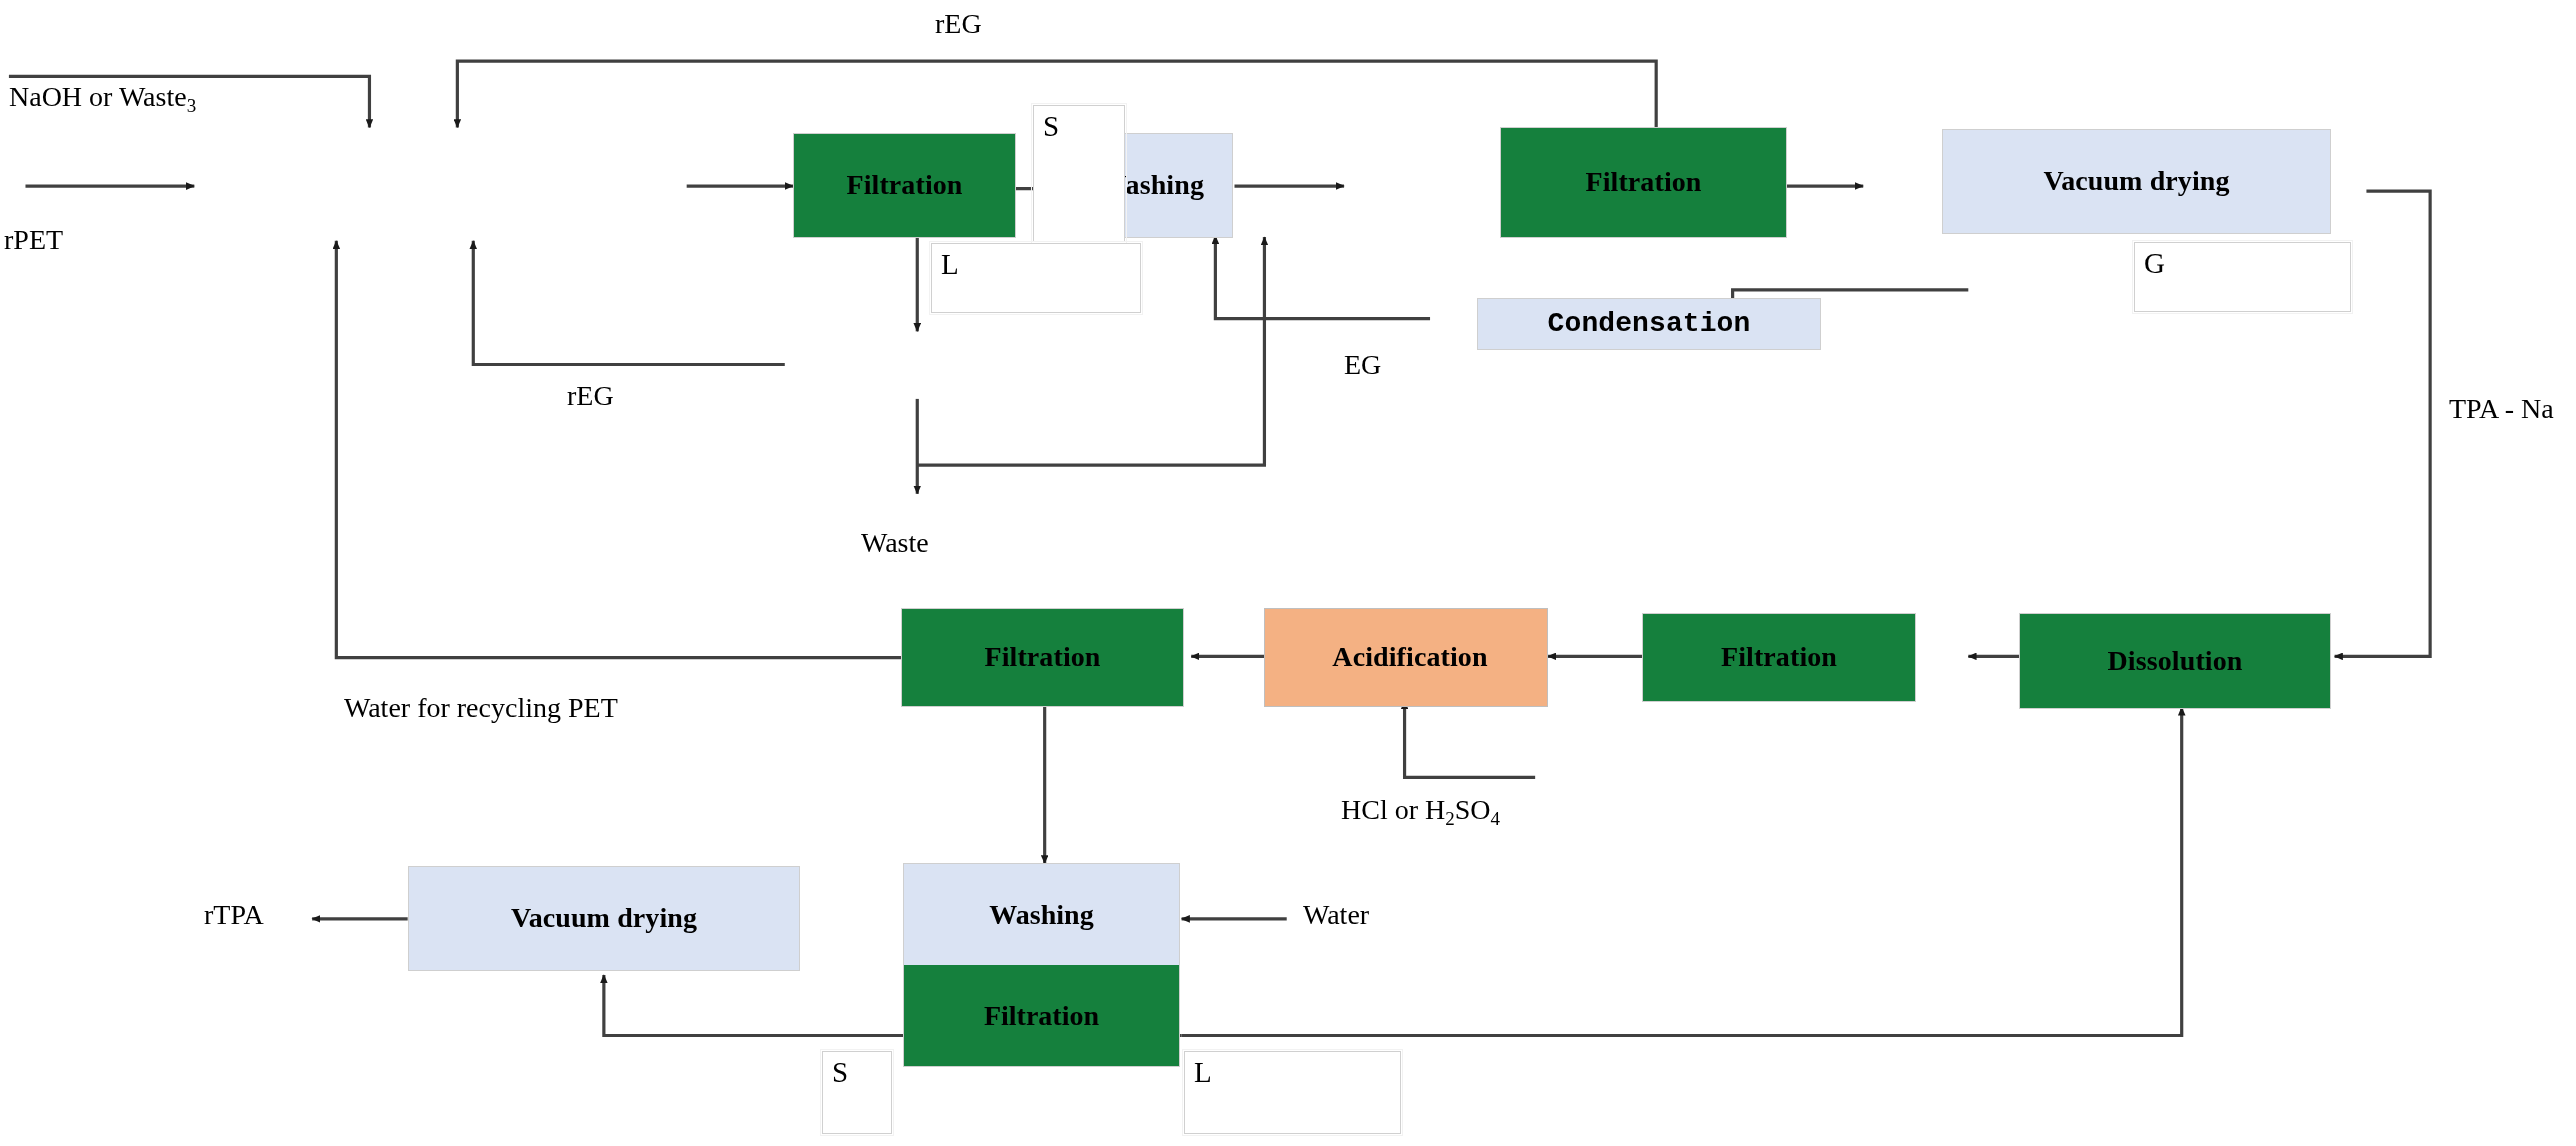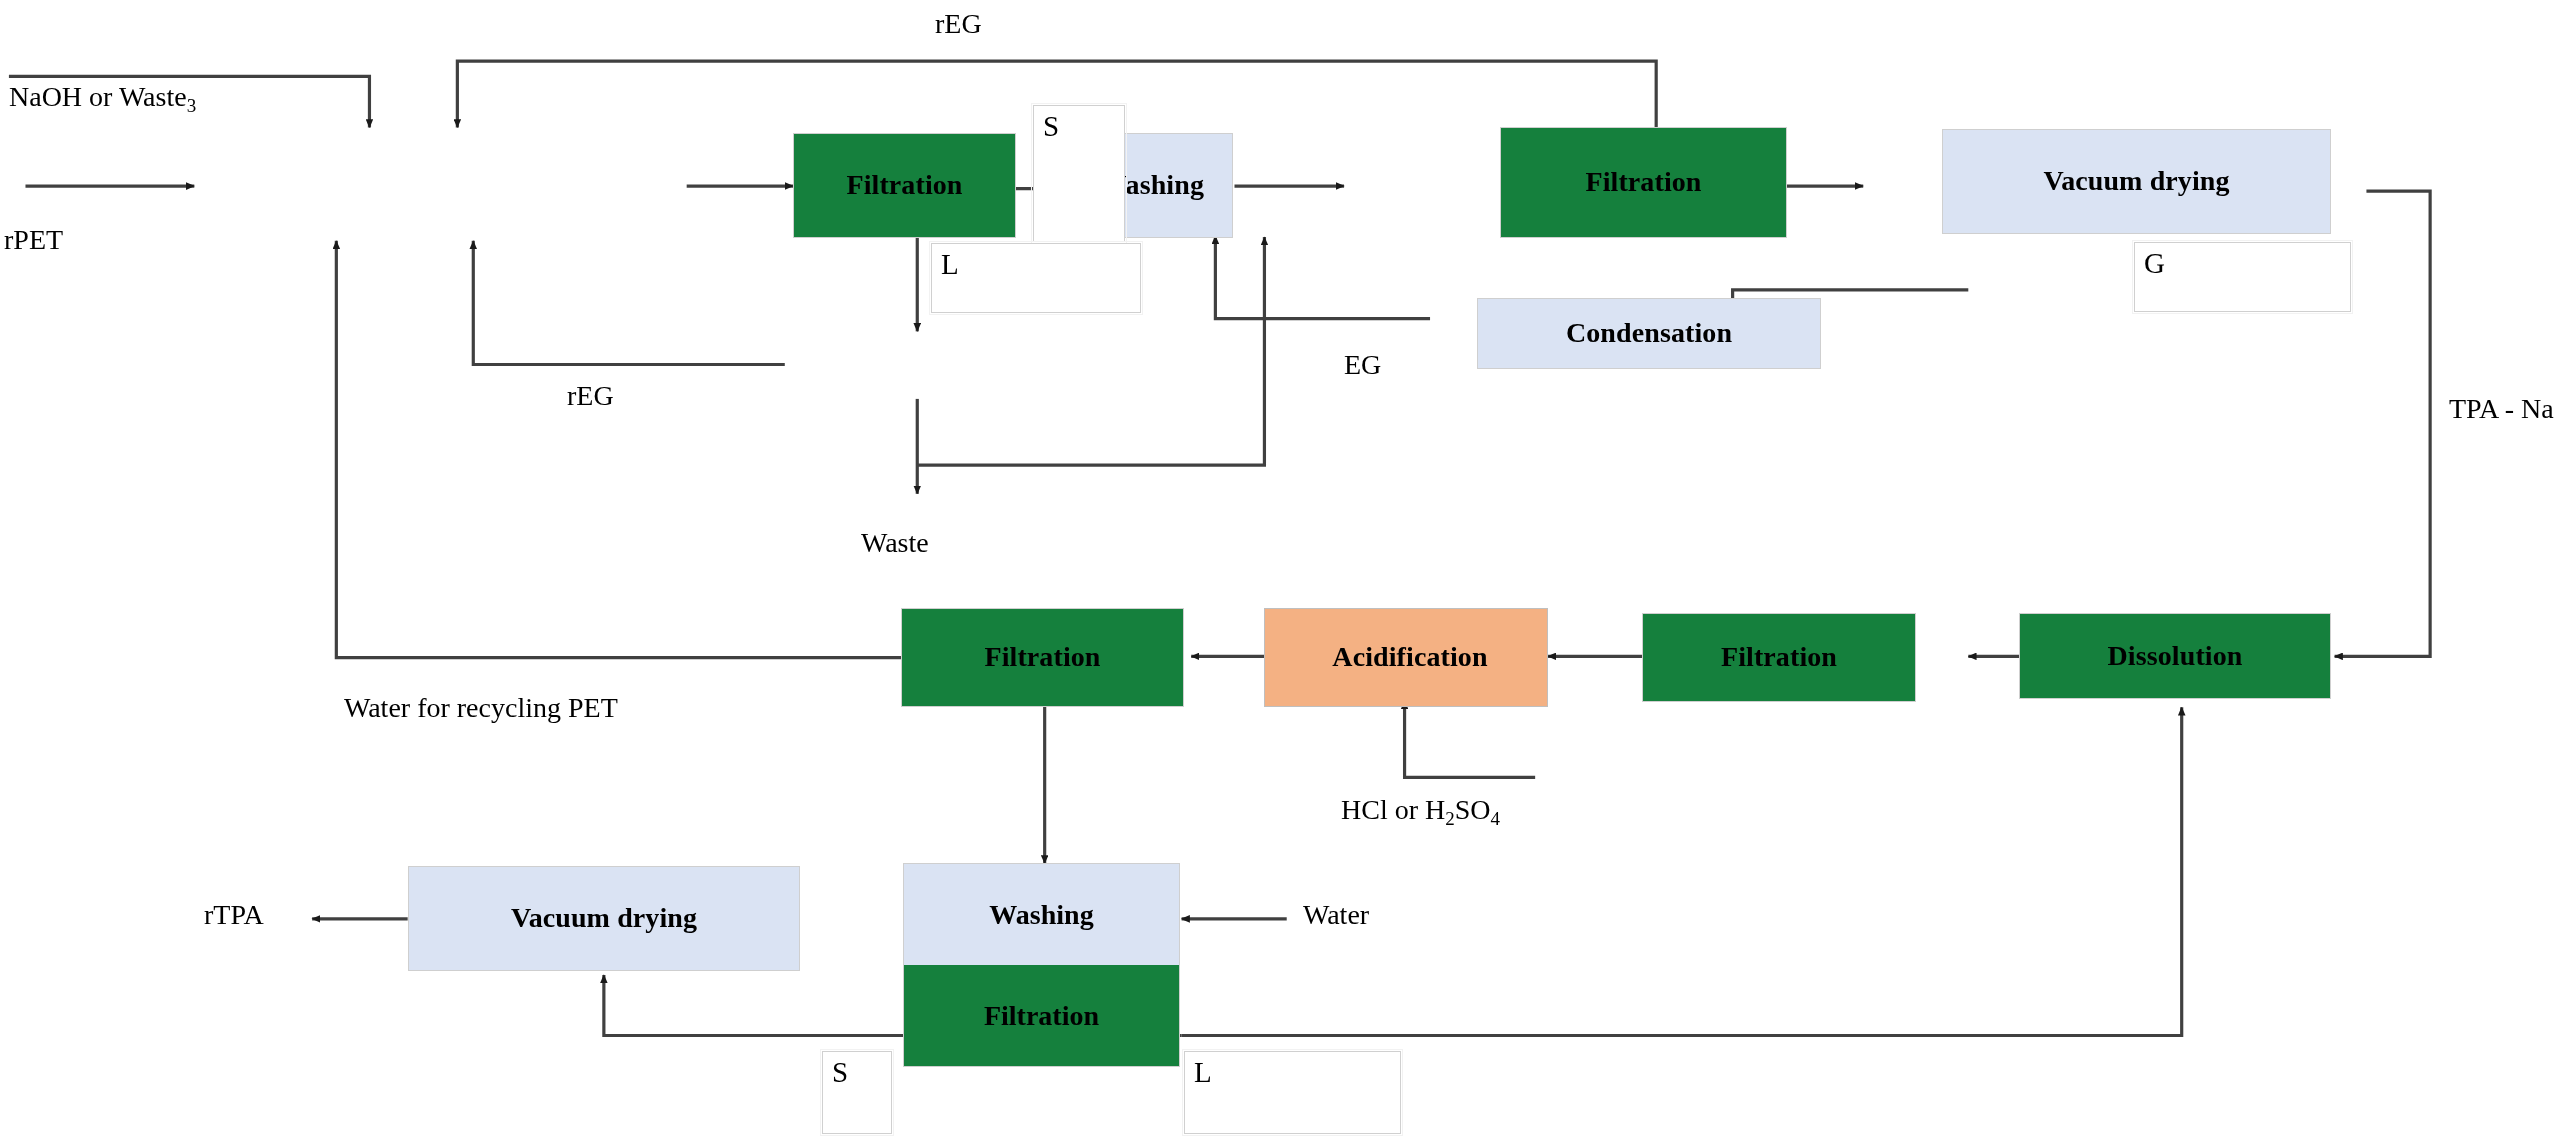--- a/index.html
+++ b/index.html
@@ -96,29 +96,29 @@
 
   <div class="node green" style="left:793px;top:133px;width:223px;height:105px;">Filtration</div>
 
   <div class="node blue" style="left:1070px;top:133px;width:163px;height:105px;">Washing</div>
 
   <div class="node green" style="left:1500px;top:127px;width:287px;height:111px;">Filtration</div>
 
   <div class="node blue" style="left:1942px;top:129px;width:389px;height:105px;">Vacuum drying</div>
 
 
-  <div class="node blue" style="left:1477px;top:298px;width:344px;height:71px;">Condensation</div>
+  <div class="node blue" style="left:1477px;top:298px;width:344px;height:52px;font-family:Liberation Mono, monospace;">Condensation</div>
 
   <div class="node green" style="left:901px;top:608px;width:283px;height:99px;">Filtration</div>
 
   <div class="node orange" style="left:1264px;top:608px;width:284px;height:99px;padding-left:8px;">Acidification</div>
 
   <div class="node green" style="left:1642px;top:613px;width:274px;height:89px;">Filtration</div>
 
-  <div class="node green" style="left:2019px;top:613px;width:312px;height:86px;">Dissolution</div>
+  <div class="node green" style="left:2019px;top:613px;width:312px;height:96px;">Dissolution</div>
 
   <div class="node blue" style="left:408px;top:866px;width:392px;height:105px;">Vacuum drying</div>
 
   <div class="stack" style="left:903px;top:863px;width:277px;height:204px;">
     <div class="blue" style="border:0.6px solid #cfcfcf;border-bottom:none;">Washing</div>
     <div class="green" style="border:0.6px solid #cfcfcf;border-top:none;">Filtration</div>
   </div>
 
   <div class="node plain" style="left:1033px;top:105px;width:92px;height:137px;">
     <span>S</span>

